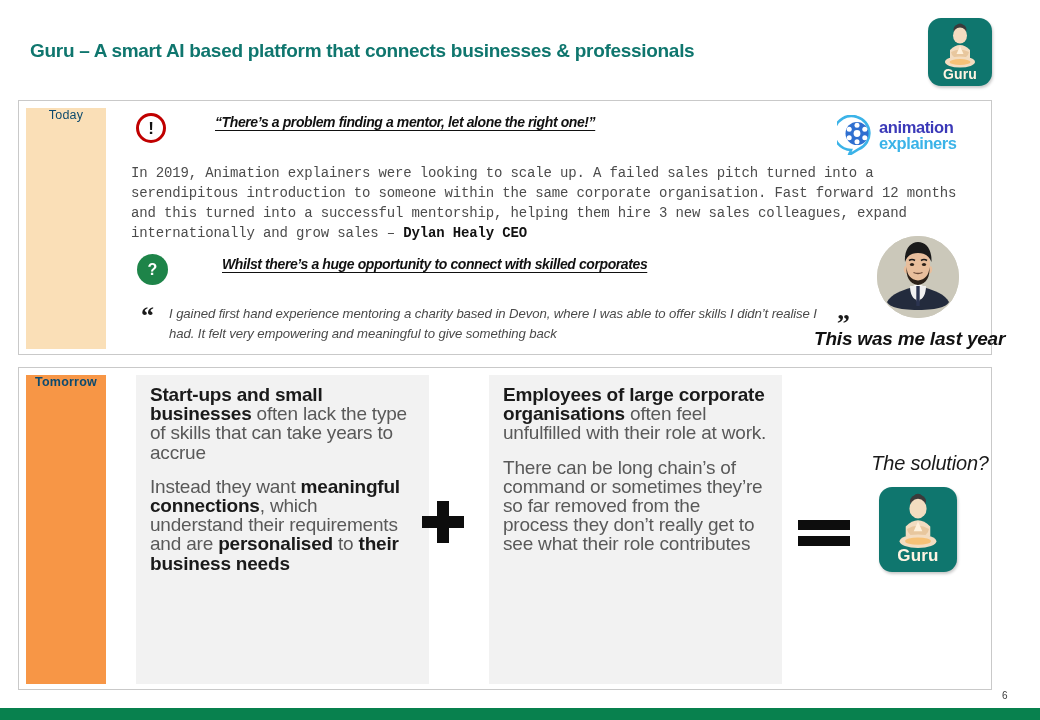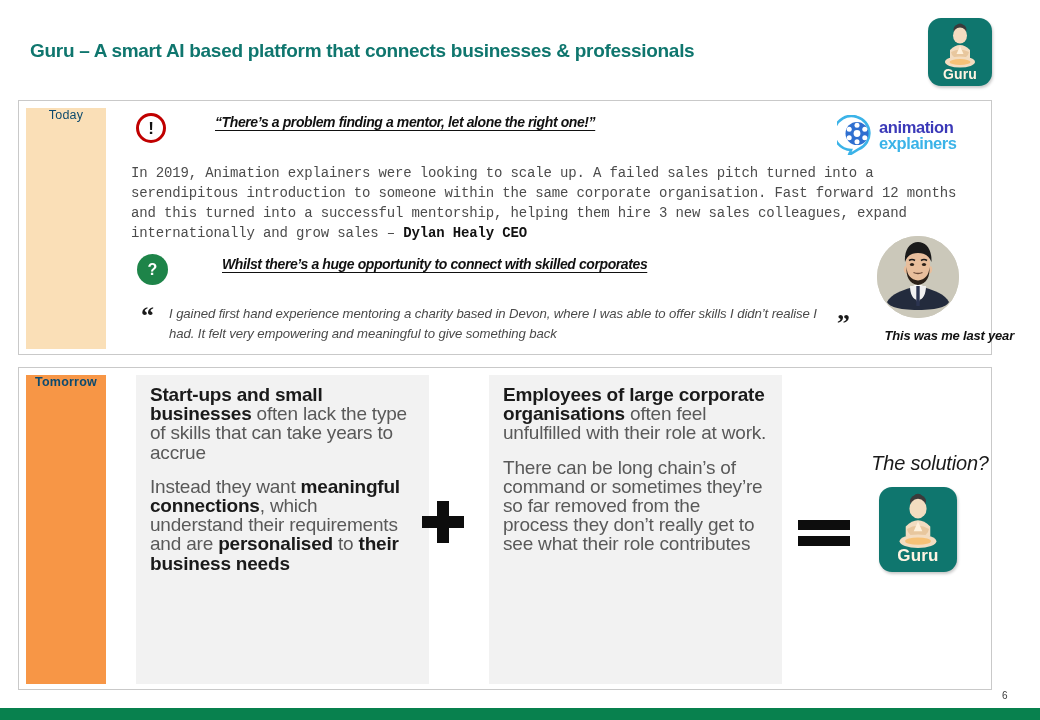--- a/index.html
+++ b/index.html
@@ -182,22 +182,22 @@
     left: 858px; top: 135px;
     width: 82px; height: 82px;
     border-radius: 50%;
     overflow: hidden;
     background: #c9c5b7;
   }
   #caption-headshot {
     position: absolute;
     left: 795px; top: 227px;
     width: 200px;
-    text-align: right;
-    font-size: 13px;
+    text-align: left;
+    font-size: 19px;
     font-weight: bold;
     font-style: italic;
     color: #111;
     letter-spacing: -0.2px;
   }
 
   
   .text-col {
     position: absolute;
     background: #F2F2F2;

